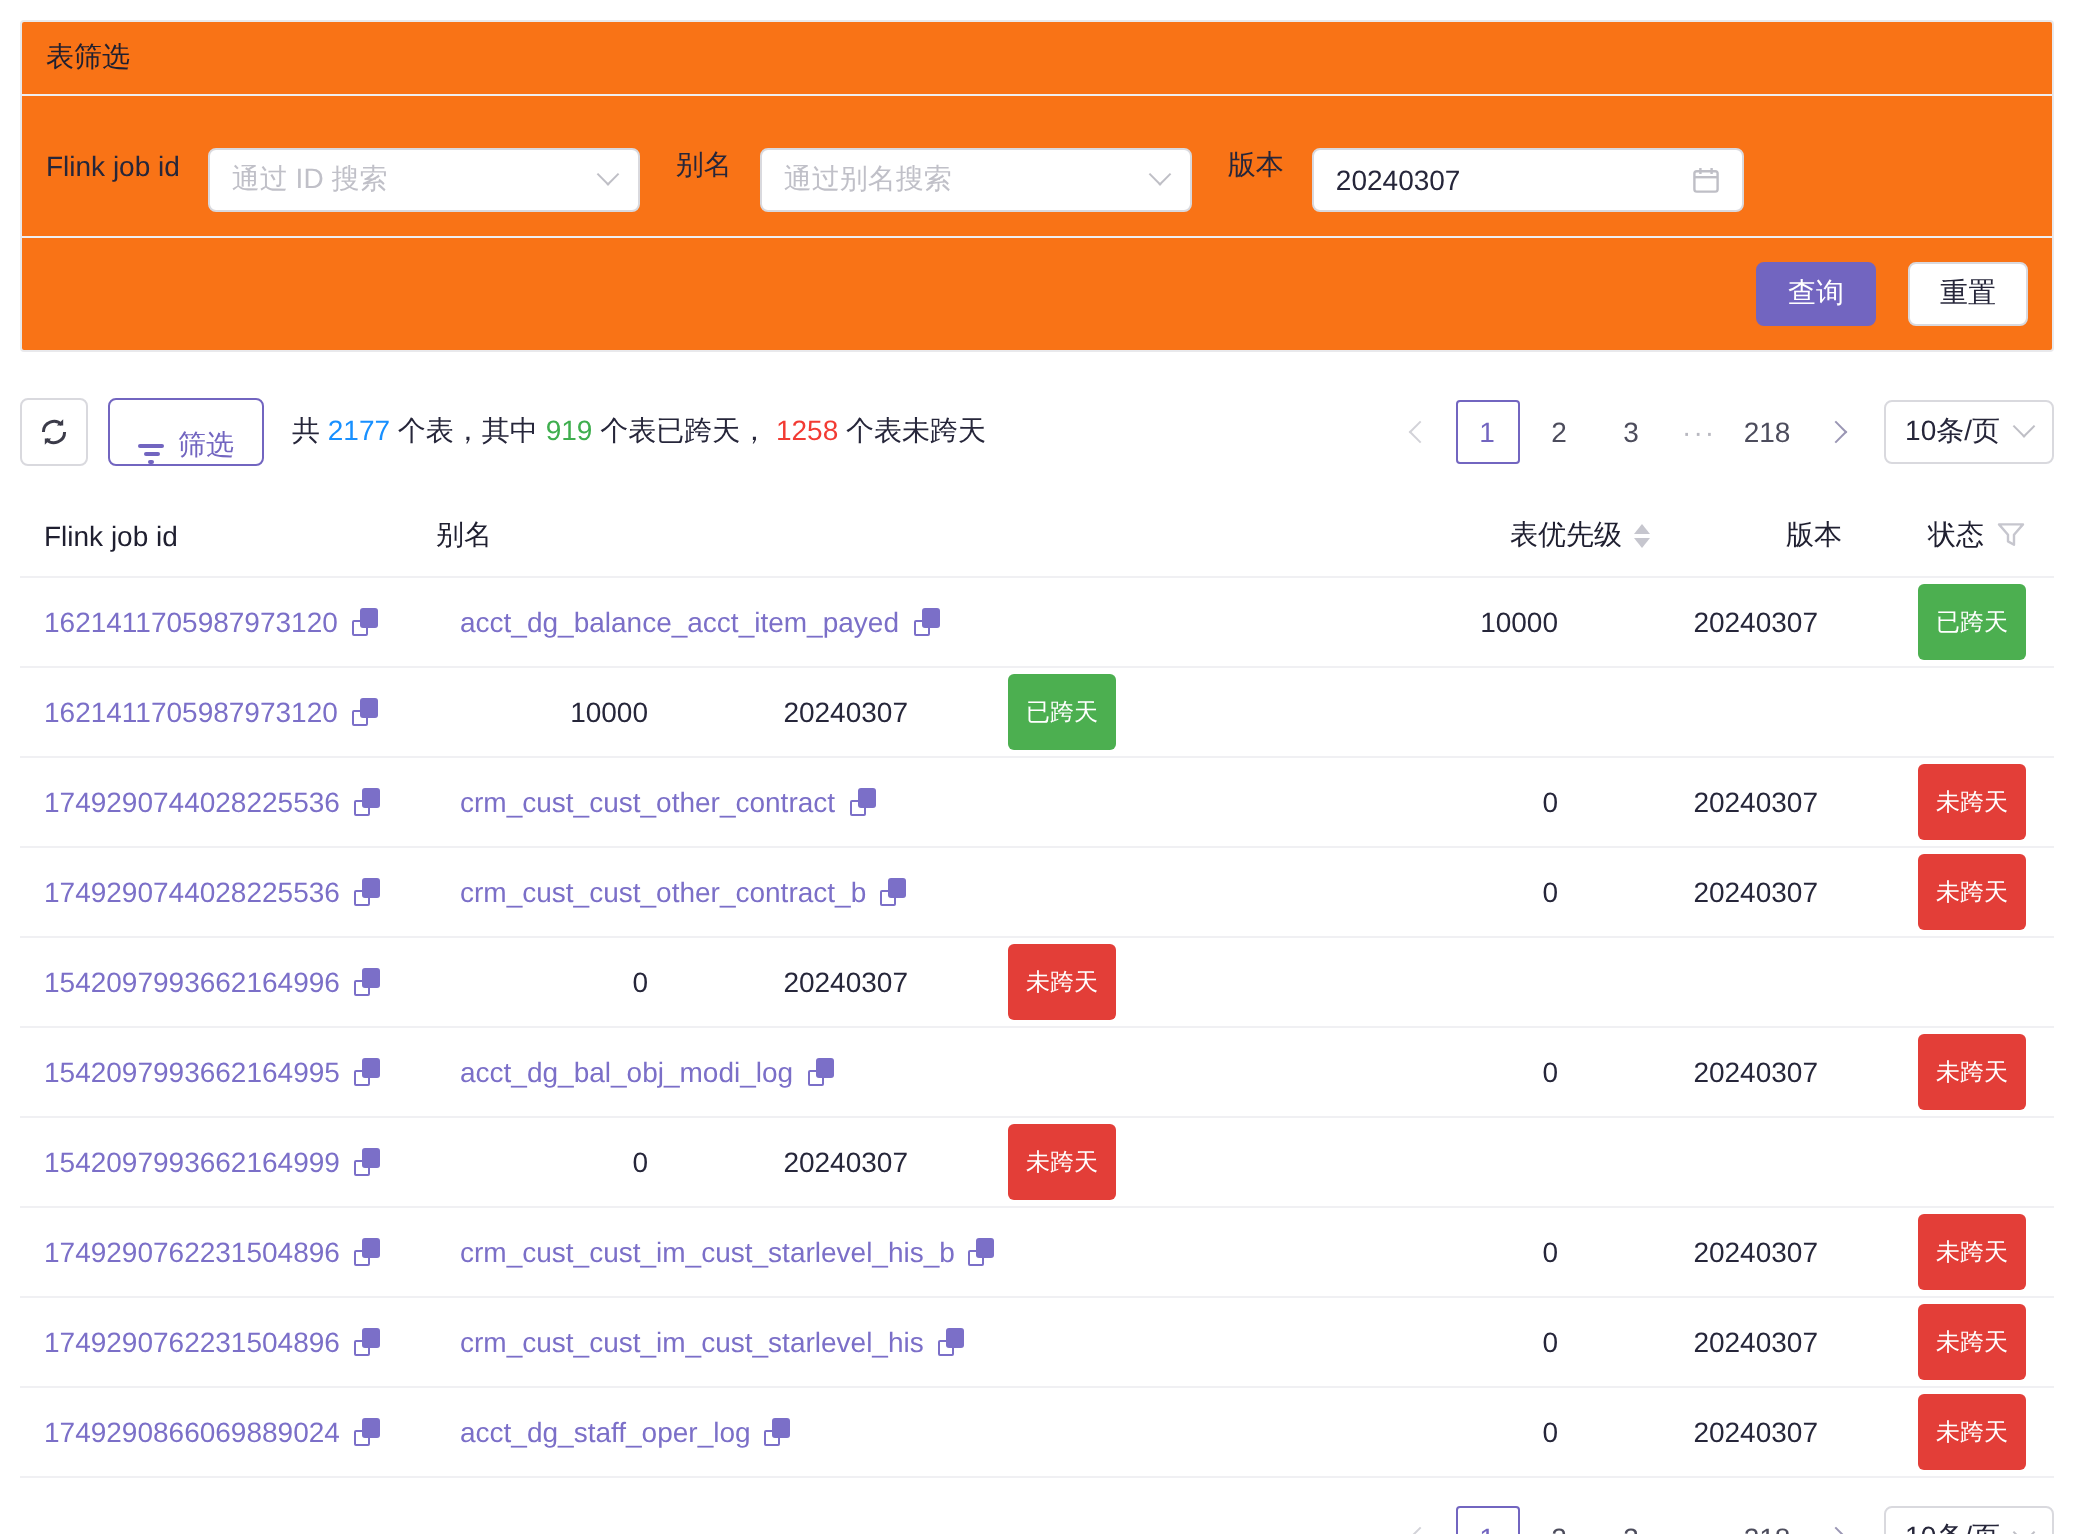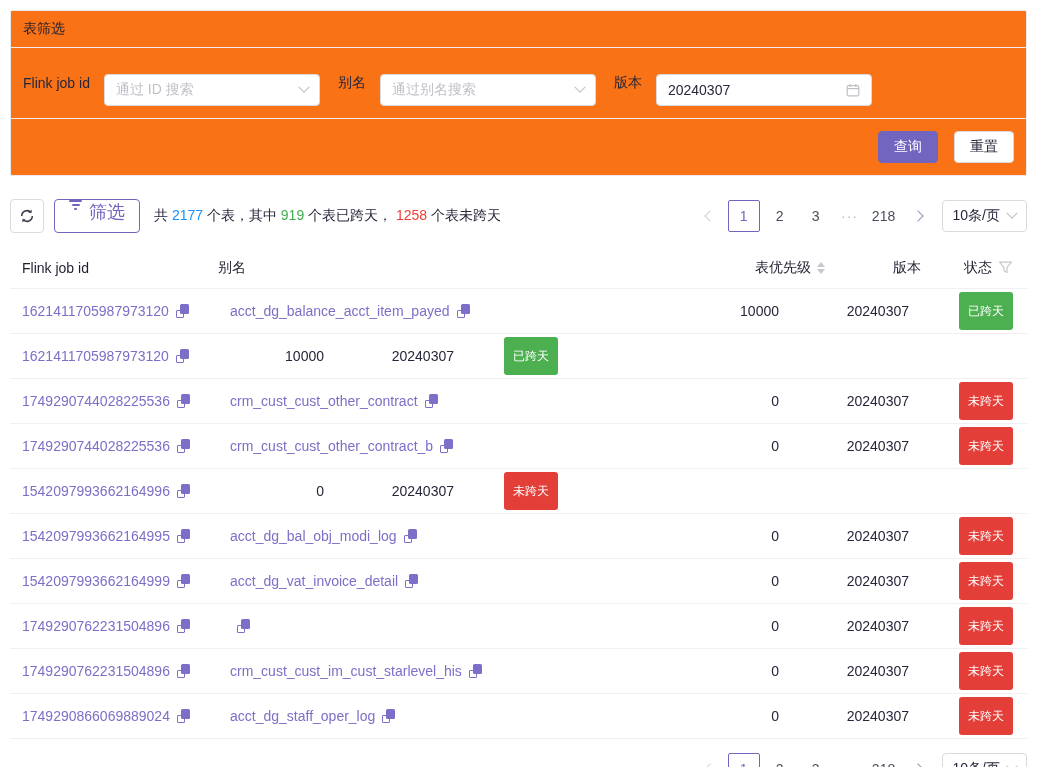--- a/index.html
+++ b/index.html
@@ -45,21 +45,21 @@
   .filter-lines i:nth-child(1){ width:13px; } .filter-lines i:nth-child(2){ width:8px; } .filter-lines i:nth-child(3){ width:3px; }
   .sorter { display:inline-flex; flex-direction:column; gap:2px; margin-left:6px; vertical-align:middle; }
   .sorter .up   { width:0; height:0; border-left:4px solid transparent; border-right:4px solid transparent; border-bottom:5px solid #c6c6ce; }
   .sorter .down { width:0; height:0; border-left:4px solid transparent; border-right:4px solid transparent; border-top:5px solid #c6c6ce; }
 
   
   .toolbar { display:flex; align-items:center; margin-top:23px; }
   .icon-btn { width:34px; height:34px; border:1px solid #d9d9de; border-radius:4px; background:#fff;
               display:inline-flex; align-items:center; justify-content:center; cursor:pointer; }
   .filter-btn { height:34px; margin-left:10px; padding:0 14px; border:1px solid #7265c0; border-radius:4px;
-                background:#fff; color:#7265c0; display:inline-flex; align-items:flex-start; cursor:pointer; font-size:18px; }
+                background:#fff; color:#7265c0; display:inline-flex; align-items:flex-end; cursor:pointer; font-size:14px; }
   .summary { margin-left:14px; color:#26263a; white-space:pre; }
   .num-blue  { color:#1890ff; } .num-green { color:#3fae4e; } .num-red { color:#f23b33; }
 
   
   .pagination { display:flex; align-items:center; margin-left:auto; gap:4px; }
   .page-arrow { width:28px; height:32px; display:inline-flex; align-items:center; justify-content:center; cursor:pointer; }
   .page-arrow.prev { color:#d2d2d8; } .page-arrow.next { color:#9a96b4; }
   .page-item { min-width:32px; height:32px; border:1px solid transparent; background:#fff; border-radius:2px;
                display:inline-flex; align-items:center; justify-content:center; cursor:pointer;
                color:#4c4c5c; font-size:14px; font-family:inherit; }
@@ -317,45 +317,39 @@
   </div>
 
   <div class="tr">
     <div class="col-id">
       <span class="link-text cell-id-text">1542097993662164999</span>
       <span class="copy-ic">
             <span class="back"></span>
             <span class="front"></span>
           </span>
     </div>
-    <div class="col-alias">
-      <span class="link-text cell-alias-text">acct_dg_vat_invoice_detail</span>
-      <span class="copy-ic">
-            <span class="back"></span>
-            <span class="front"></span>
-          </span>
-    </div>
     <div class="col-priority">
       <span class="cell-priority cell-priority-text">0</span>
     </div>
     <div class="col-version cell-version-text">20240307</div>
     <div class="col-status">
       <span class="badge badge-red">未跨天</span>
     </div>
   </div>
 
   <div class="tr">
     <div class="col-id">
       <span class="link-text cell-id-text">1749290762231504896</span>
       <span class="copy-ic">
             <span class="back"></span>
             <span class="front"></span>
           </span>
     </div>
     <div class="col-alias">
+      <span class="link-text cell-alias-text">crm_cust_cust_im_cust_starlevel_his_b</span>
       <span class="copy-ic">
             <span class="back"></span>
             <span class="front"></span>
           </span>
     </div>
     <div class="col-priority">
       <span class="cell-priority cell-priority-text">0</span>
     </div>
     <div class="col-version cell-version-text">20240307</div>
     <div class="col-status">

